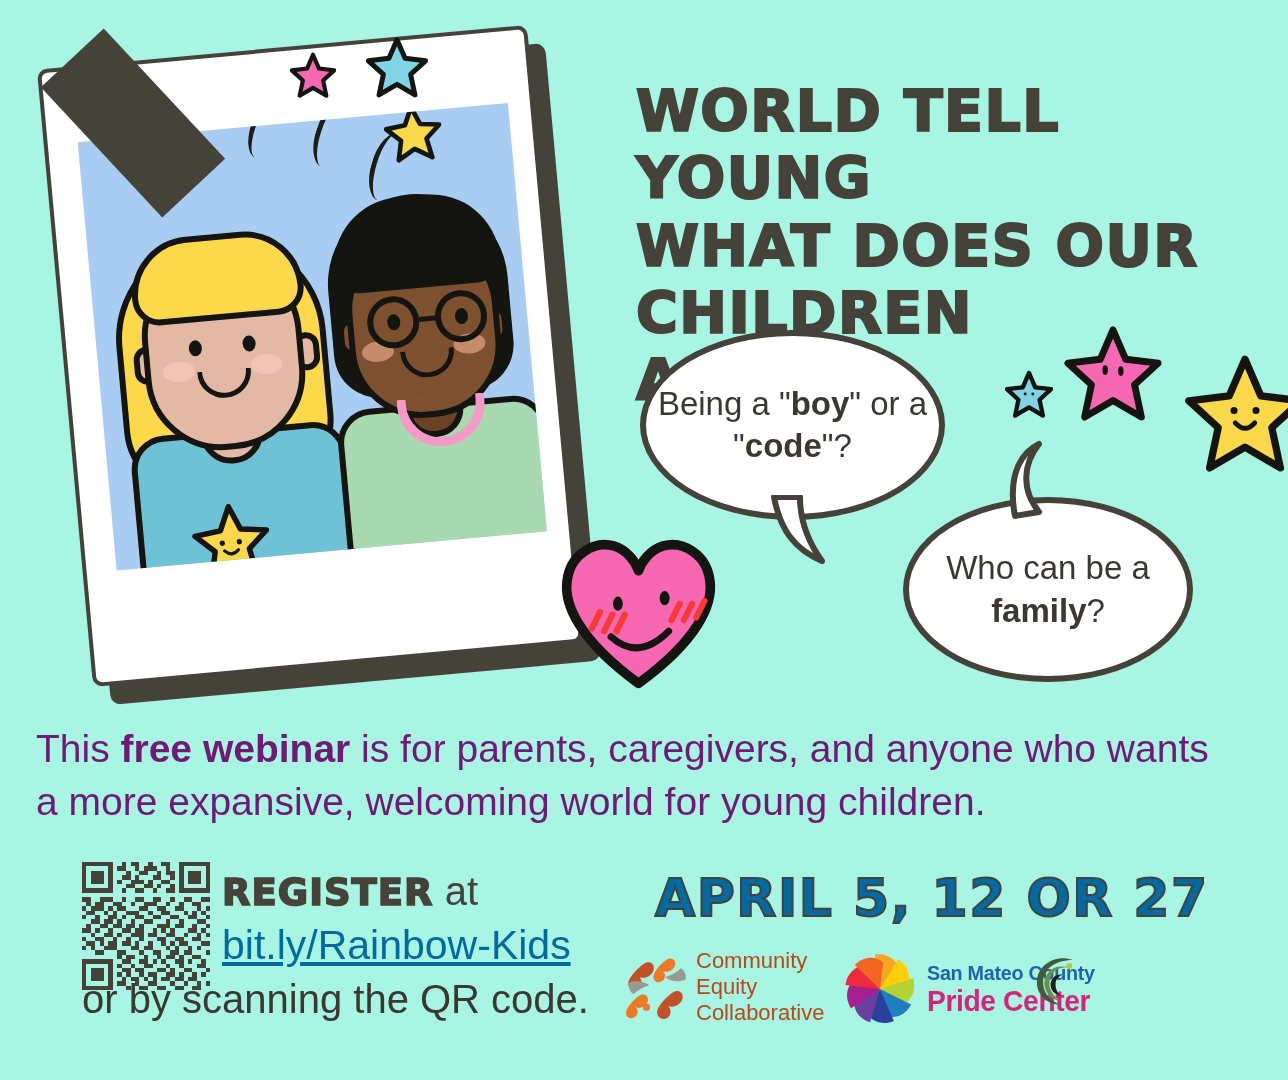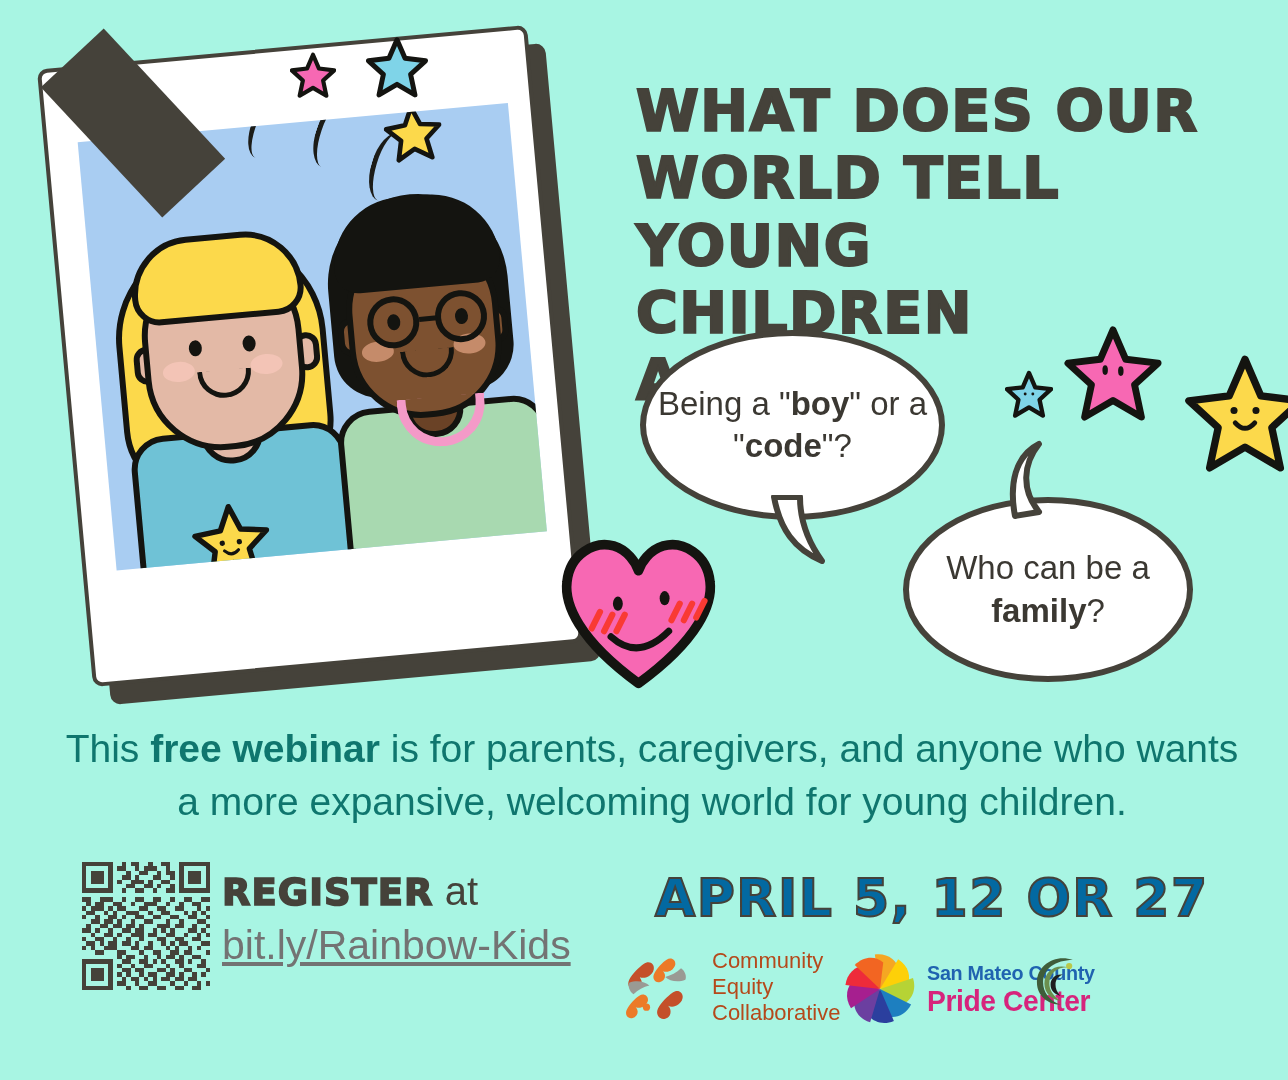--- a/index.html
+++ b/index.html
@@ -241,24 +241,23 @@
     width: 80px; height: 80px;
     z-index: 1;
   }
 
   
   .heart-char { position: absolute; left: 556px; top: 534px; width: 165px; height: 160px; }
 
   
   .body-copy {
     position: absolute;
-    left: 52px; top: 722px;
+    left: 36px; top: 722px;
     width: 1200px;
-    text-align: center;
-    color: #0f766e;
+    color: #701a75;
     font-size: 39px;
     line-height: 1.37;
   }
   .body-copy b { font-weight: 700; }
 
   
   .qr-code { position: absolute; left: 82px; top: 862px; width: 128px; height: 128px; }
 
   .register-text {
     position: absolute;
@@ -273,21 +272,21 @@
     font-weight: 700;
     font-size: 37px;
     letter-spacing: 1px;
     text-transform: uppercase;
     -webkit-text-stroke: 1.6px #45423a;
   }
   .register-link {
     display: block;
     text-decoration: underline;
     font-size: 41px;
-    color: #737373;
+    color: #0369a1;
     margin-top: 2px;
   }
   .scan-line {
     position: absolute;
     left: 82px; top: 977px;
     color: #3b3832;
     font-size: 40px;
     white-space: nowrap;
   }
 
@@ -308,21 +307,21 @@
   
   .logo-row { position: absolute; left: 622px; top: 940px; width: 660px; height: 100px; }
 
   .logo { position: absolute; display: flex; align-items: center; }
 
   #logo-cec { left: 0px; top: 8px; }
   .cec-text {
     color: #b5491b;
     font-size: 22px;
     line-height: 1.18;
-    margin-left: 18px;
+    margin-left: 2px;
   }
   #logo-pride { left: 215px; top: 6px; }
   .pride-text { margin-left: 4px; }
   .pride-line1 {
     color: #1f63b0; font-weight: 700; font-size: 21px;
     letter-spacing: -0.3px; transform: scaleX(0.94); transform-origin: left center;
   }
   .pride-line2 {
     color: #d6247c; font-weight: 700; font-size: 30px;
     letter-spacing: -0.4px; line-height: 1.05;
@@ -394,22 +393,22 @@
   </div>
 
   <svg class="deco-star" style="left:290px; top:52px;" width="46" height="46" viewBox="0 0 100 100">
     <path d="M50 6 L63 36 L96 40 L72 62 L79 95 L50 78 L21 95 L28 62 L4 40 L37 36 Z" fill="#f768b3" stroke="#141410" stroke-width="9" stroke-linejoin="round"></path>
   </svg>
   <svg class="deco-star" style="left:366px; top:36px;" width="62" height="62" viewBox="0 0 100 100">
     <path d="M50 6 L63 36 L96 40 L72 62 L79 95 L50 78 L21 95 L28 62 L4 40 L37 36 Z" fill="#7fd4e8" stroke="#141410" stroke-width="8" stroke-linejoin="round"></path>
   </svg>
 
   <div class="headline">
+    <div>world tell young</div>
     <div>What does our</div>
-    <div>world tell young</div>
     <div>children about...</div>
   </div>
 
   <svg class="tail-one" viewBox="0 0 62 70">
     <path d="M4 2 C10 34 24 54 52 66 C36 44 30 22 30 2 Z" fill="#ffffff" stroke="#45423a" stroke-width="6" stroke-linejoin="round"></path>
   </svg>
   <div class="bubble" id="bubble-one">
     <div>
       <span>Being a "</span><b>boy</b><span>" or a "</span><b>code</b><span>"?</span>
     </div>
@@ -671,20 +670,21 @@
         <rect x="17" y="28" width="2" height="1"></rect>
         <rect x="21" y="28" width="2" height="1"></rect>
         <rect x="25" y="28" width="2" height="1"></rect>
     </g>
   </svg>
 
   <div class="register-text">
     <span class="register-word">Register</span><span> at</span>
     <span class="register-link">bit.ly/Rainbow-Kids</span>
   </div>
+  <div class="scan-line">or by scanning the QR code.</div>
 
   <div class="date-line">April 5, 12 or 27</div>
 
   <div class="logo-row">
 
     <div class="logo" id="logo-cec">
       <svg width="72" height="72" viewBox="0 0 100 100">
         <g fill="#c4502a">
           <path d="M30 18 c8 -6 16 0 14 8 c-2 8 -12 14 -20 10 c6 6 4 16 -4 18 c-8 2 -14 -6 -10 -14 c4 -8 14 -18 20 -22 Z"></path>
           <path d="M70 58 c8 -6 16 0 14 8 c-2 8 -12 14 -20 10 c6 6 4 16 -4 18 c-8 2 -14 -6 -10 -14 c4 -8 14 -18 20 -22 Z"></path>

